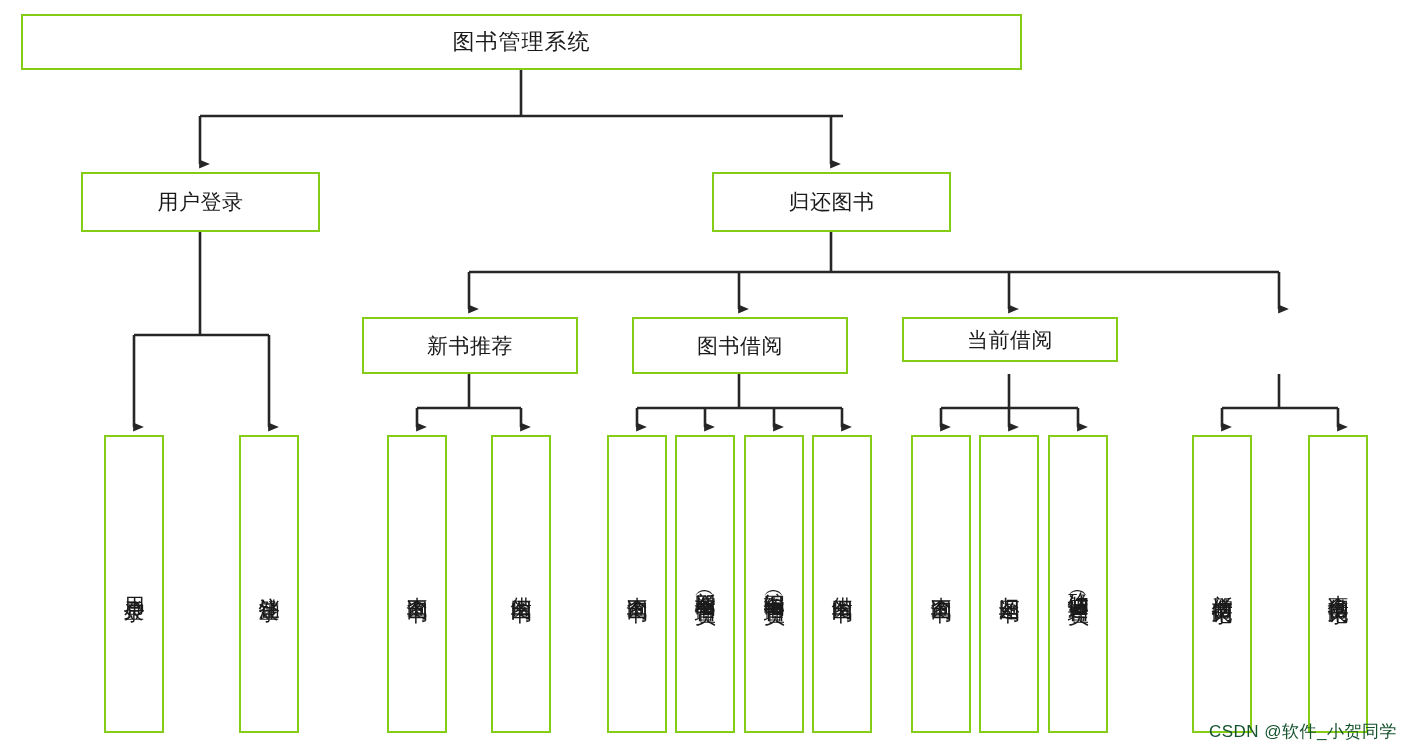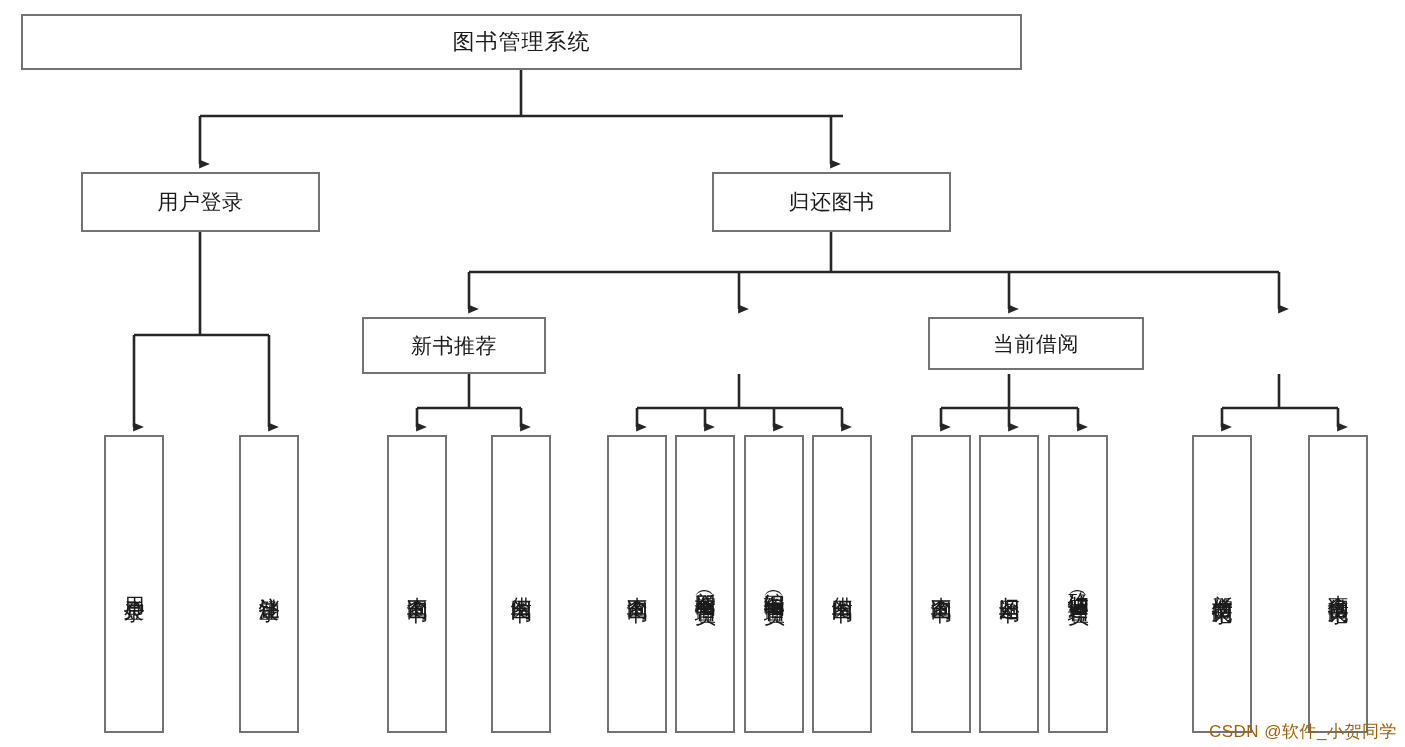--- a/index.html
+++ b/index.html
@@ -21,21 +21,21 @@
     position: absolute;
     left: 0;
     top: 0;
     width: 1405px;
     height: 747px;
     pointer-events: none;
   }
   .node {
     position: absolute;
     box-sizing: border-box;
-    border: 2px solid #737373;
+    border: 2px solid #84cc16;
     background: #ffffff;
     display: flex;
     align-items: center;
     justify-content: center;
     color: #1a1a1a;
   }
   .node .lbl {
     display: block;
     text-align: center;
     line-height: 1.12;
@@ -58,21 +58,21 @@
     font-size: 21px;
     line-height: 1.26;
     letter-spacing: 2px;
     white-space: nowrap;
   }
   .watermark {
     position: absolute;
     right: 8px;
     bottom: 4px;
     font-size: 17px;
-    color: #a16207;
+    color: #14532d;
     letter-spacing: 0.5px;
     white-space: nowrap;
     user-select: none;
   }
 </style>
 </head>
 <body>
 
 <div id="stage">
 
@@ -130,24 +130,27 @@
     <span class="lbl">图书管理系统</span>
   </div>
 
   <div class="node horiz" style="left:81px; top:172px; width:239px; height:60px;">
     <span class="lbl">用户登录</span>
   </div>
   <div class="node horiz" style="left:712px; top:172px; width:239px; height:60px;">
     <span class="lbl">归还图书</span>
   </div>
 
-  <div class="node horiz" style="left:362px; top:317px; width:184px; height:57px;">
+  <div class="node horiz" style="left:362px; top:317px; width:216px; height:57px;">
     <span class="lbl">新书推荐</span>
   </div>
-  <div class="node horiz" style="left:928px; top:317px; width:216px; height:53px;">
+  <div class="node horiz" style="left:632px; top:317px; width:216px; height:57px;">
+    <span class="lbl">图书借阅</span>
+  </div>
+  <div class="node horiz" style="left:902px; top:317px; width:216px; height:45px;">
     <span class="lbl">当前借阅</span>
   </div>
 
   <div class="node vert" style="left:104px; top:435px; width:60px; height:298px;">
     <span class="lbl">用户登录</span>
   </div>
   <div class="node vert" style="left:239px; top:435px; width:60px; height:298px;">
     <span class="lbl">注销登录</span>
   </div>
 

